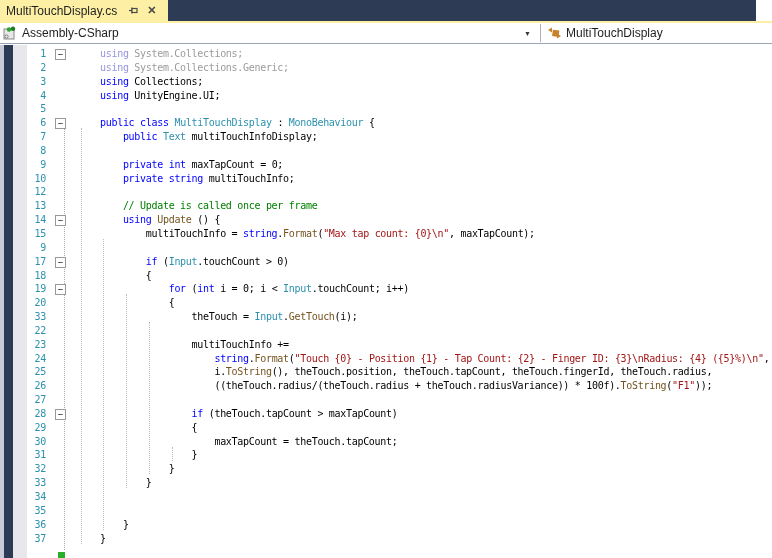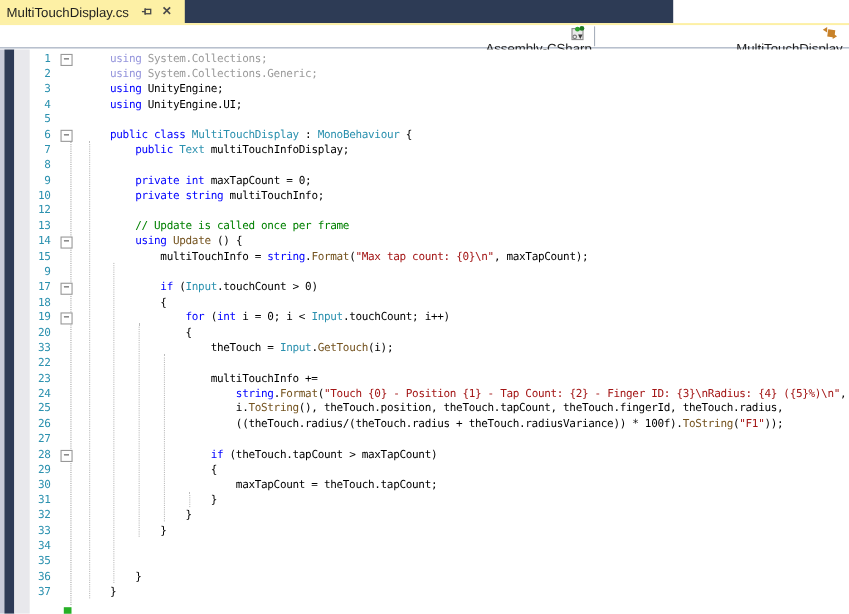--- a/index.html
+++ b/index.html
@@ -1,31 +1,31 @@
 <!DOCTYPE html>
 <html><head>
 <meta charset="utf-8">
 <style>
   html,body{margin:0;padding:0;}
   body{width:772px;height:558px;overflow:hidden;background:#fff;
        font-family:"Liberation Sans",sans-serif;position:relative;}
 
   
-  .tabstrip{position:absolute;left:0;top:0;width:612px;height:21px;background:#2d3b55;}
+  .tabstrip{position:absolute;left:0;top:0;width:756px;height:21px;background:#2d3b55;}
   .tab{position:absolute;left:0;top:0;height:21px;width:168px;background:#fdf0a5;
        display:flex;align-items:center;padding:0 6px;box-sizing:border-box;}
   .tab-title{font-size:12px;color:#1e1e1e;white-space:nowrap;}
   .tab-pin{margin-left:10px;width:12px;height:12px;display:inline-flex;align-items:center;justify-content:center;}
   .tab-close{margin-left:8px;font-size:11px;color:#4a4a4a;font-weight:bold;cursor:default;}
   .tab-underline{position:absolute;left:0;top:21px;width:772px;height:2px;background:#fdf0a5;}
 
   
   .navbar{position:absolute;left:0;top:23px;width:772px;height:21px;background:#ffffff;
           border-bottom:1px solid #9aa5b8;box-sizing:border-box;}
-  .combo{position:absolute;top:0;height:20px;display:flex;align-items:flex-end;font-size:12px;color:#1e1e1e;flex-direction:column;}
+  .combo{position:absolute;top:0;height:20px;display:flex;align-items:center;font-size:12px;color:#1e1e1e;}
   .combo-left{left:2px;width:536px;}
   .combo-right{left:546px;width:220px;}
   .combo .icon{width:16px;height:16px;margin-right:4px;display:inline-flex;align-items:center;justify-content:center;}
   .combo-arrow{position:absolute;left:524px;top:7px;font-size:7px;color:#3a3a3a;}
   .combo-sep{position:absolute;left:540px;top:1px;width:1px;height:18px;background:#a8b0bc;}
 
   
   .editor{position:absolute;left:0;top:45px;width:772px;height:513px;background:#fff;}
   .strip-a{position:absolute;left:0;top:0;width:4px;height:513px;background:#c7cad9;}
   .strip-b{position:absolute;left:4px;top:0;width:9px;height:513px;background:#2d3a56;}
@@ -118,21 +118,21 @@
         <span class="ln">1</span>
         <span class="fold">−</span>
         <span class="codetxt"><span class="fk">using</span><span class="fp"> System.Collections;</span></span>
       </div>
       <div class="row">
         <span class="ln">2</span>
         <span class="codetxt"><span class="fk">using</span><span class="fp"> System.Collections.Generic;</span></span>
       </div>
       <div class="row">
         <span class="ln">3</span>
-        <span class="codetxt"><span class="k">using</span><span class="p"> UnityEngine;</span></span>
+        <span class="codetxt"><span class="k">using</span><span class="p"> Collections;</span></span>
       </div>
       <div class="row">
         <span class="ln">4</span>
         <span class="codetxt"><span class="k">using</span><span class="p"> UnityEngine.UI;</span></span>
       </div>
       <div class="row">
         <span class="ln">5</span>
         <span class="codetxt"></span>
       </div>
       <div class="row">

